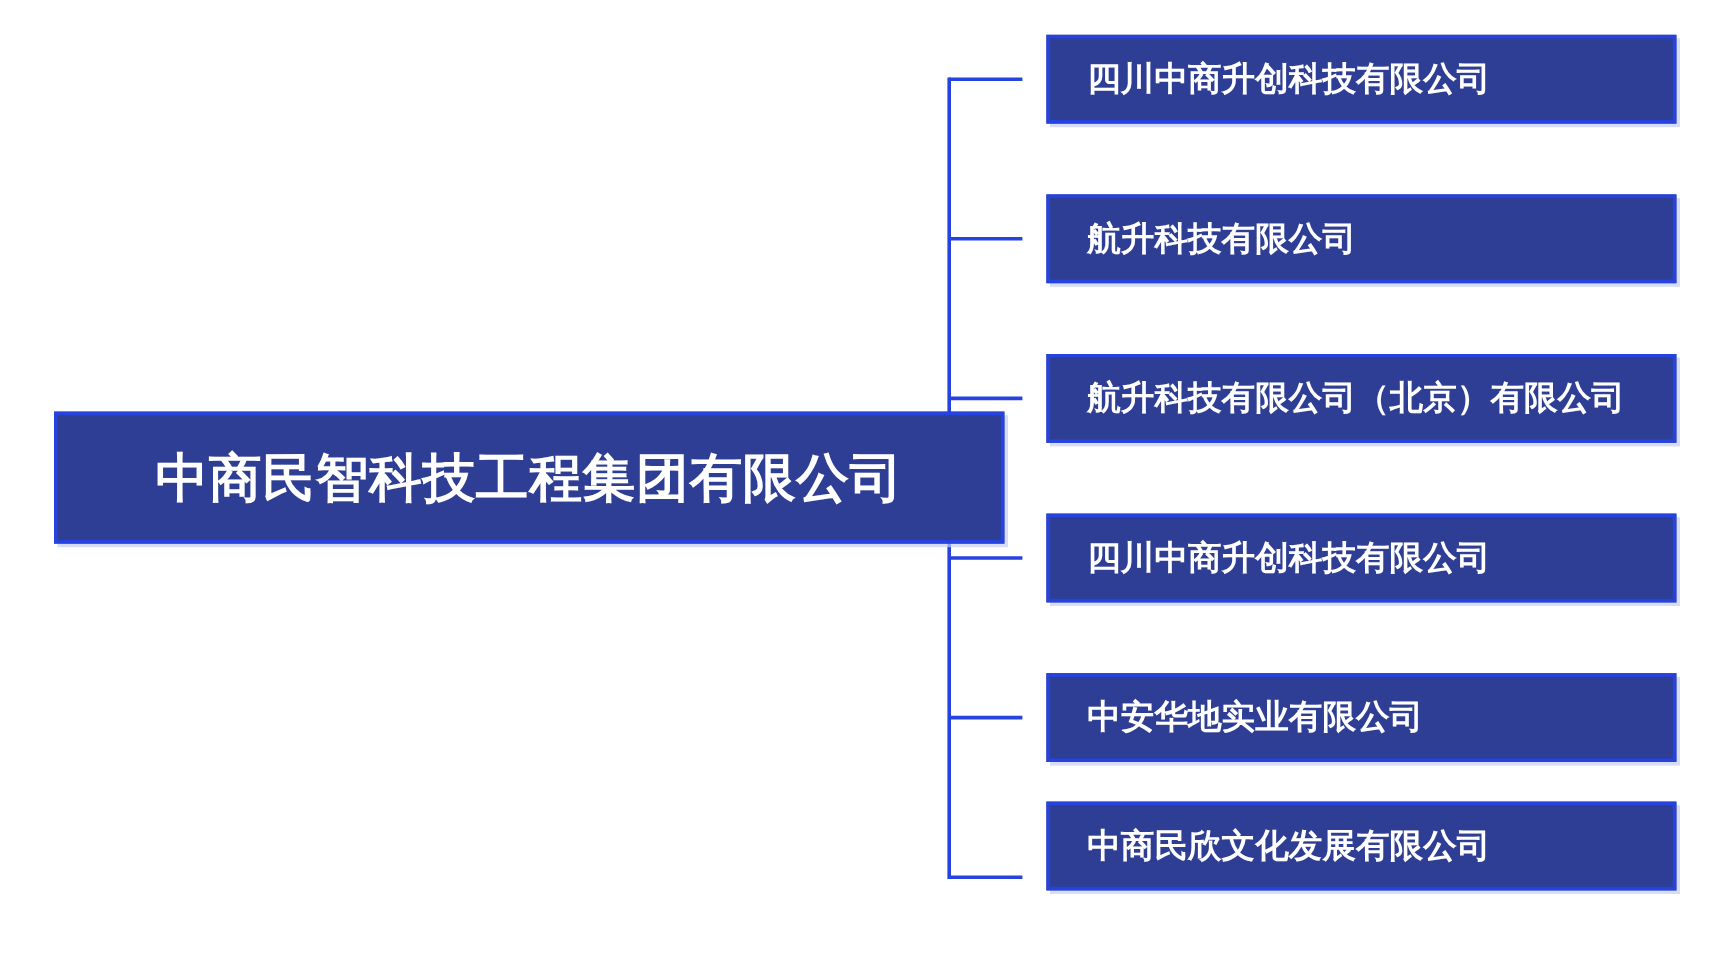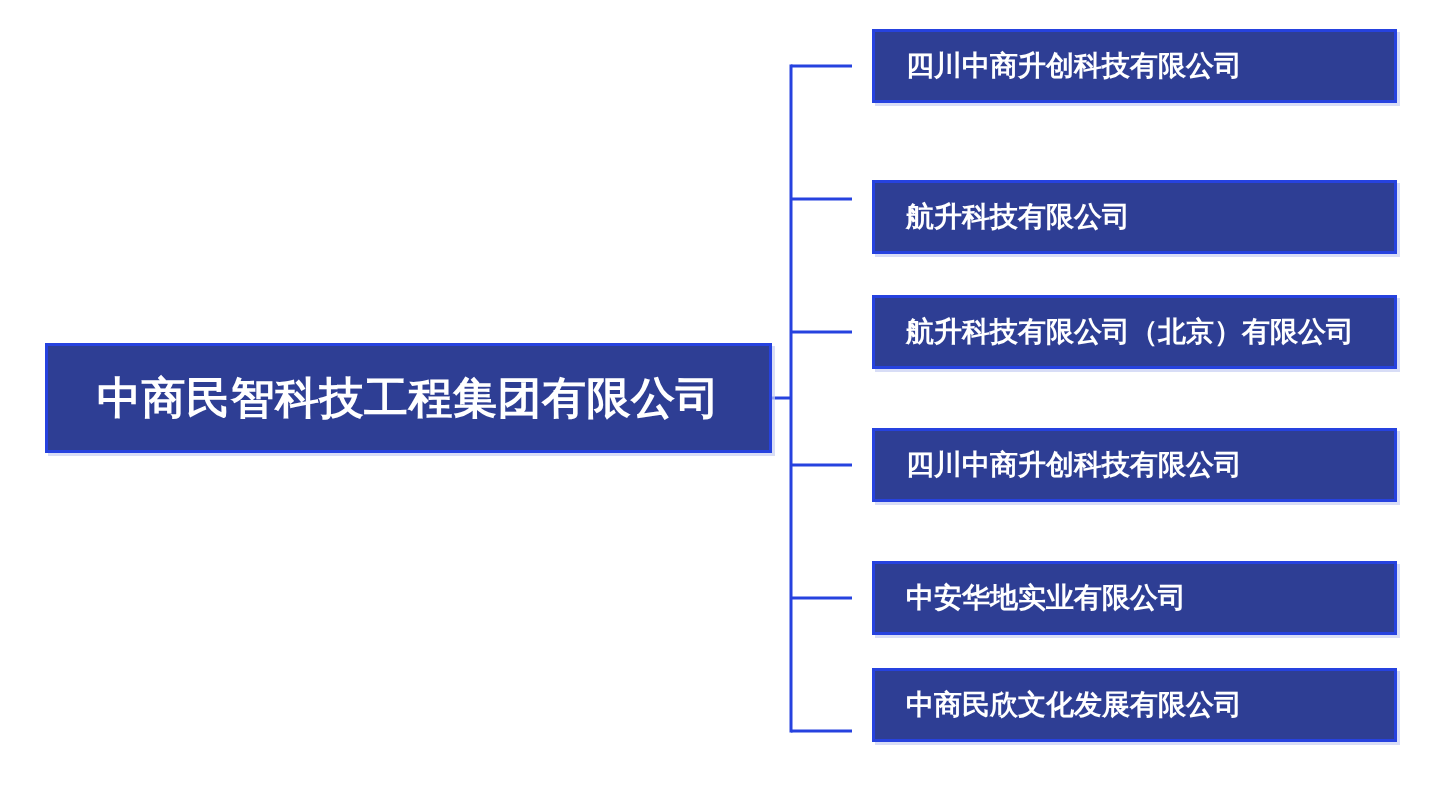--- a/index.html
+++ b/index.html
@@ -32,37 +32,37 @@
     display: flex;
     align-items: center;
     font-weight: bold;
     z-index: 2;
     box-shadow: 3px 3px 0 rgba(200, 206, 242, 0.7);
     white-space: nowrap;
   }
   .parent-node {
     left: 45px;
     top: 343px;
-    width: 727px;
+    width: 792px;
     height: 110px;
     font-size: 44px;
     justify-content: center;
     letter-spacing: 0.5px;
   }
   .child-node {
     left: 852px;
     width: 525px;
     height: 74px;
     font-size: 28px;
     padding-left: 31px;
     justify-content: flex-start;
     margin-left: 20px;
   }
   .c0 { top: 29px; }
-  .c1 { top: 180px; }
+  .c1 { top: 162px; }
   .c2 { top: 295px; }
   .c3 { top: 428px; }
   .c4 { top: 561px; }
   .c5 { top: 668px; }
 </style>
 </head>
 <body>
 
 <div class="canvas">
 

